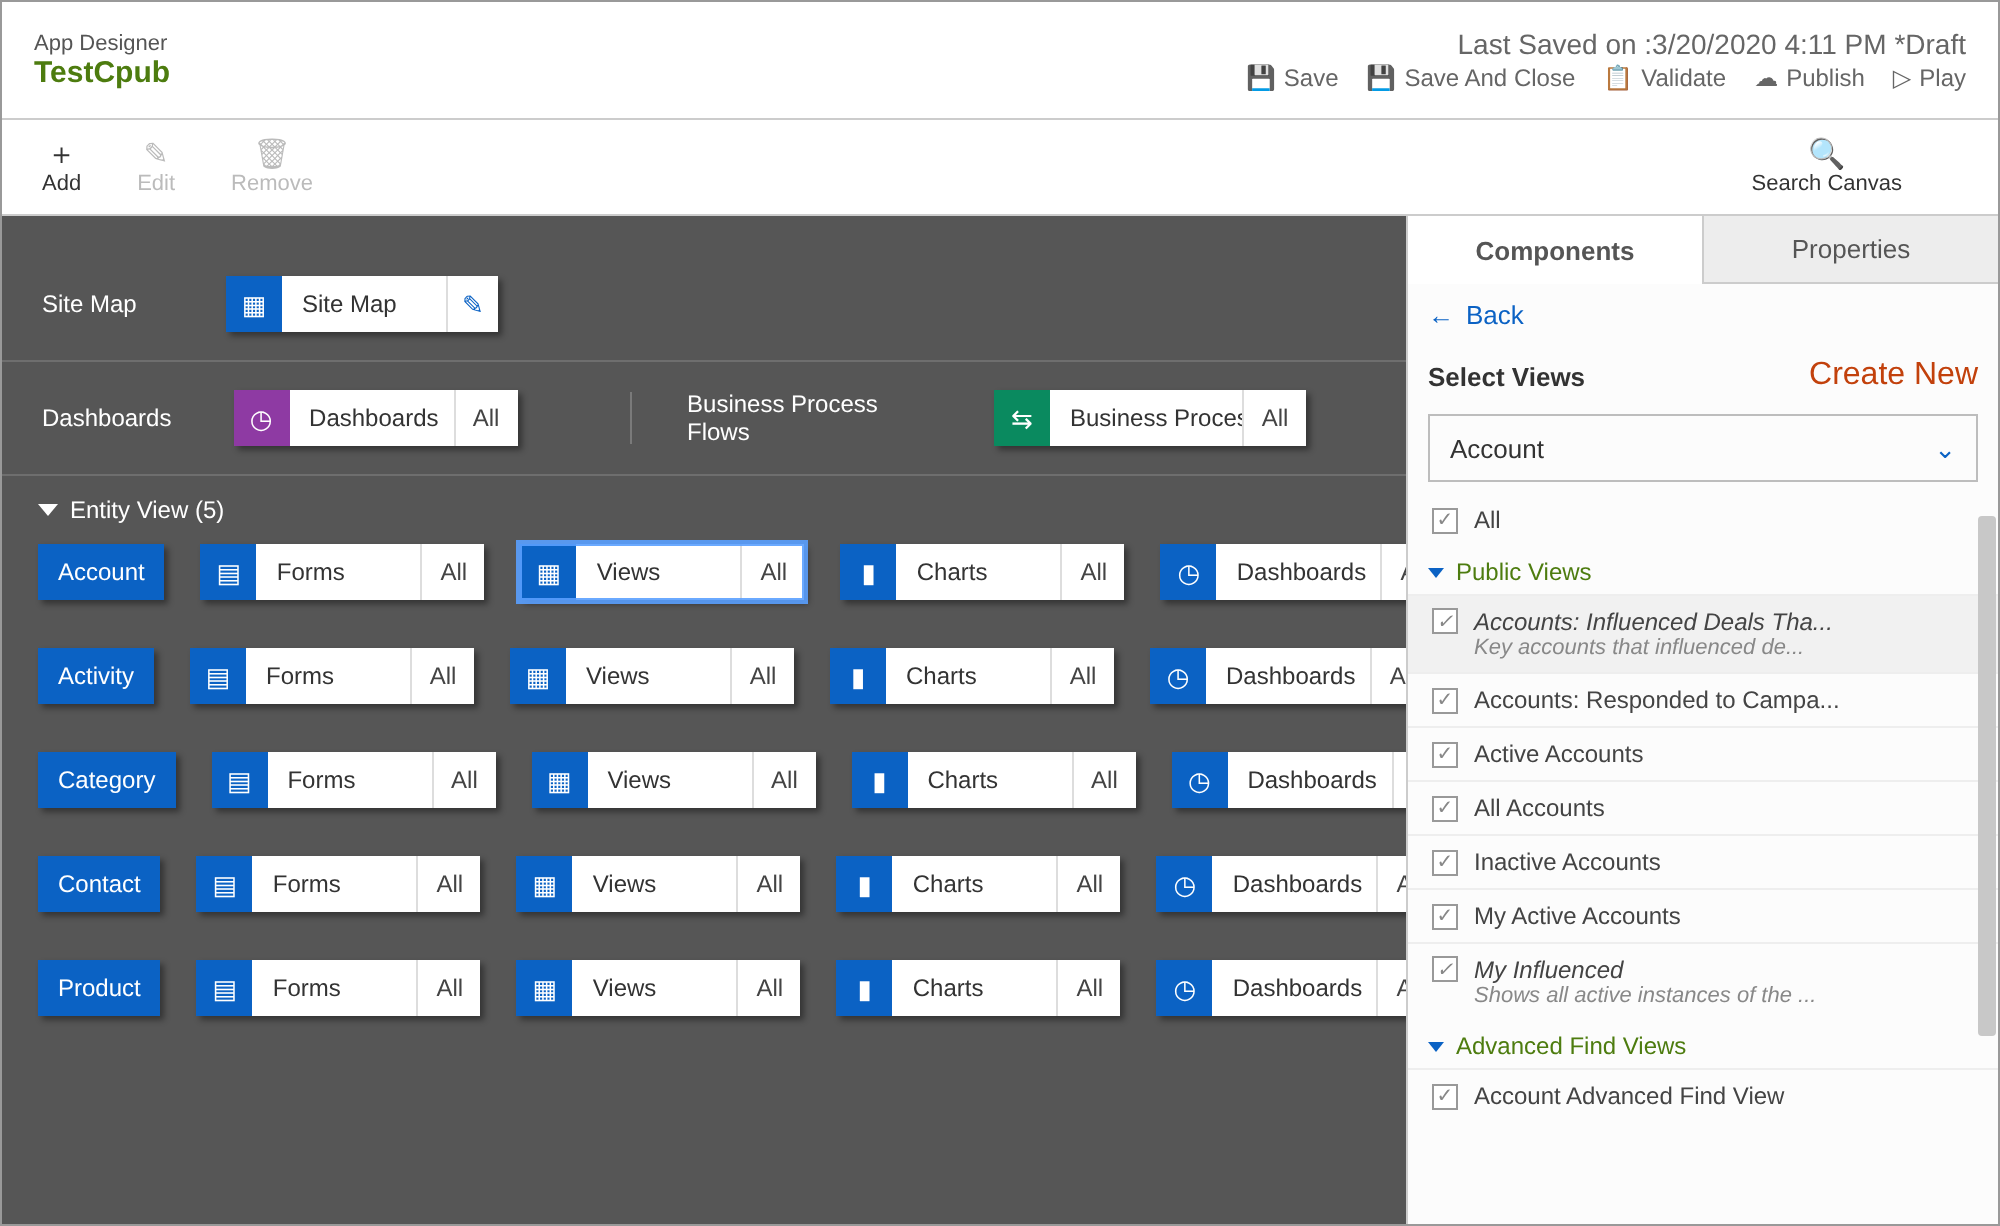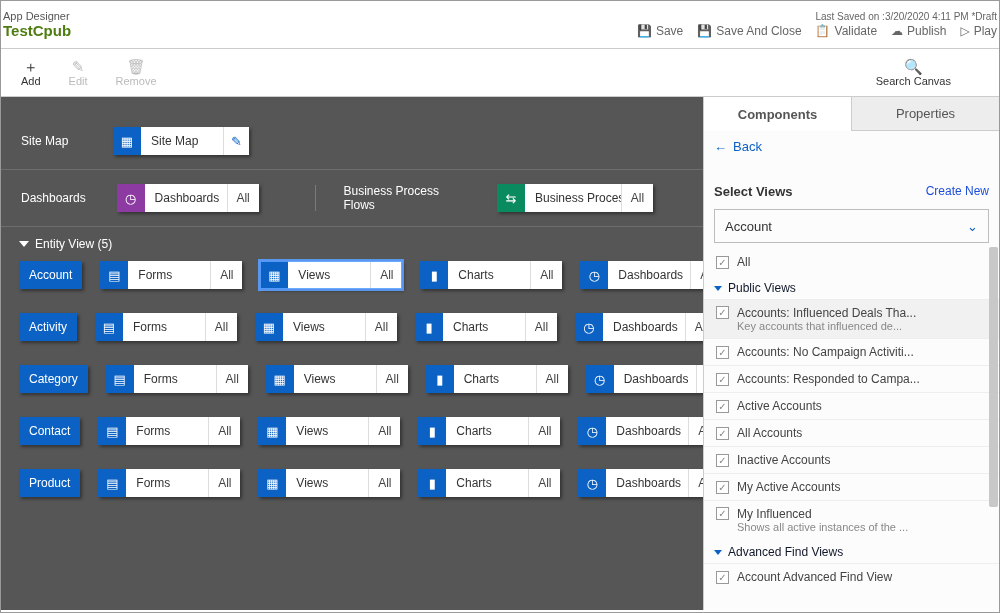--- a/index.html
+++ b/index.html
@@ -1,23 +1,23 @@
 <!DOCTYPE html>
 <html><head>
 <meta charset="utf-8">
 <style>
   * { box-sizing: border-box; margin: 0; padding: 0; font-family: "Segoe UI", Arial, sans-serif; }
   body { width: 1000px; height: 613px; overflow: hidden; background: #fff; border: 1px solid #999; font-size: 13px; }
 
-  .header { height: 48px; border-bottom: 1px solid #ccc; display: flex; align-items: center; padding: 6px 2px; }
+  .header { height: 59px; border-bottom: 1px solid #ccc; display: flex; align-items: center; padding: 6px 16px; }
   .header-left { flex: 1; }
   .header-left .app-label { font-size: 11px; color: #555; }
   .header-left .app-name { font-size: 15px; font-weight: 700; color: #4d7c0f; }
   .header-right { display: flex; flex-direction: column; align-items: flex-end; gap: 2px; }
-  .header-right .meta { font-size: 10px; color: #666; }
+  .header-right .meta { font-size: 14px; color: #666; }
   .header-right .cmds { display: flex; gap: 14px; }
   .header-right .cmds span { font-size: 12px; color: #666; cursor: pointer; display:flex; align-items:center; gap:4px;}
   .header-right .cmds span.disabled { color: #bbb; }
 
   .toolbar { height: 48px; border-bottom: 1px solid #ccc; display: flex; align-items: center; padding: 0 20px; }
   .toolbar .tb-item { display: flex; flex-direction: column; align-items: center; gap: 1px; font-size: 11px; color: #333; cursor: pointer; margin-right: 28px; }
   .toolbar .tb-item.disabled { color: #bbb; }
   .toolbar .tb-icon { font-size: 15px; line-height: 1; }
   .toolbar .spacer { flex: 1; }
 
@@ -44,37 +44,37 @@
   .entity-rows { display:flex; flex-direction:column; gap:24px; padding-bottom:40px;}
   .entity-row { display:flex; align-items:center; gap:18px; }
   .entity-name-tile { width:84px; height:28px; background:#0b62c4; color:#fff; display:flex; align-items:center; padding:0 10px; font-size:12px; box-shadow:2px 2px 3px rgba(0,0,0,.4);}
   .highlight { outline:3px solid rgba(90,160,255,.9); outline-offset:-1px;}
 
   .tabs { display:flex; height:34px; }
   .tab { flex:1; display:flex; align-items:center; justify-content:center; font-size:13px; color:#555; background:#ededed; border-bottom:1px solid #ccc; cursor:pointer;}
   .tab.active { background:#fff; font-weight:600; border-bottom:none; border-right:1px solid #ccc;}
   .pane-body { flex:1; overflow:hidden; position:relative; }
   .back-row { display:flex; align-items:center; gap:6px; padding:8px 10px; color:#0b62c4; font-size:13px; cursor:pointer;}
-  .sv-head { display:flex; align-items:flex-start; justify-content:space-between; padding:6px 10px 4px 10px;margin-top:16px;}
+  .sv-head { display:flex; align-items:center; justify-content:space-between; padding:6px 10px 4px 10px;}
   .sv-head .t { font-weight:600; font-size:13px; color:#333;}
-  .sv-head .link { color:#1d4ed8; font-size:12px; cursor:pointer;}
+  .sv-head .link { color:#c2410c; font-size:16px; cursor:pointer;}
   .sel-box { margin:6px 10px; height:34px; border:1px solid #bdbdbd; display:flex; align-items:center; justify-content:space-between; padding:0 10px; color:#333;}
   .sel-box .chev { color:#0b62c4; }
 
   .views-scroll { position:absolute; top:0; bottom:0; right:0; width:11px; background:transparent; }
   .scroll-thumb { position:absolute; right:1px; top:116px; width:9px; height:260px; background:#c8c8c8; border-radius:2px;}
 
   .vlist { overflow-y:auto; height:calc(100% - 118px); }
   .vi { display:flex; align-items:center; gap:8px; padding:6px 12px; font-size:12px; color:#444; border-top:1px solid #eee; cursor:pointer;}
   .vi.first { border-top:none; }
-  .vi.twoline { flex-direction:row; align-items:flex-start; }
+  .vi.twoline { flex-direction:row; align-items:flex-start;font-style:italic; }
   .vi.twoline .lines { display:flex; flex-direction:column; }
   .vi.twoline .sub { color:#888; font-size:11px; }
   .vi.sel { background:#f1f1f1; }
-  .grp { display:flex; align-items:center; gap:6px; padding:6px 10px 4px 10px; color:#0f172a; font-size:12px; cursor:pointer;}
+  .grp { display:flex; align-items:center; gap:6px; padding:6px 10px 4px 10px; color:#4d7c0f; font-size:12px; cursor:pointer;}
   .grp .chev2 { width:0;height:0;border-left:4px solid transparent;border-right:4px solid transparent;border-top:5px solid #0b62c4;}
   .cb { width:13px;height:13px; border:1px solid #999; display:inline-flex; align-items:center; justify-content:center; font-size:10px; color:#888; background:#fff;}
   .cb.checked::after{content:"✓";}
   .ic-white { color:#fff; }
 
   .dash-row { padding:14px 20px; display:flex; align-items:center; gap:28px; border-top:1px solid #6e6e6e;}
 </style>
 </head>
 <body>
 
@@ -316,24 +316,20 @@
         <div id="public-views">
             <div class="vi twoline sel">
               <span class="cb checked"></span>
               <div class="lines">
                 <span>Accounts: Influenced Deals Tha...</span>
                 <span class="sub">Key accounts that influenced de...</span>
               </div>
             </div>
             <div class="vi">
               <span class="cb checked"></span>
-              <span>Accounts: No Campaign Activiti...</span>
-            </div>
-            <div class="vi">
-              <span class="cb checked"></span>
               <span>Accounts: Responded to Campa...</span>
             </div>
             <div class="vi">
               <span class="cb checked"></span>
               <span>Active Accounts</span>
             </div>
             <div class="vi">
               <span class="cb checked"></span>
               <span>All Accounts</span>
             </div>

